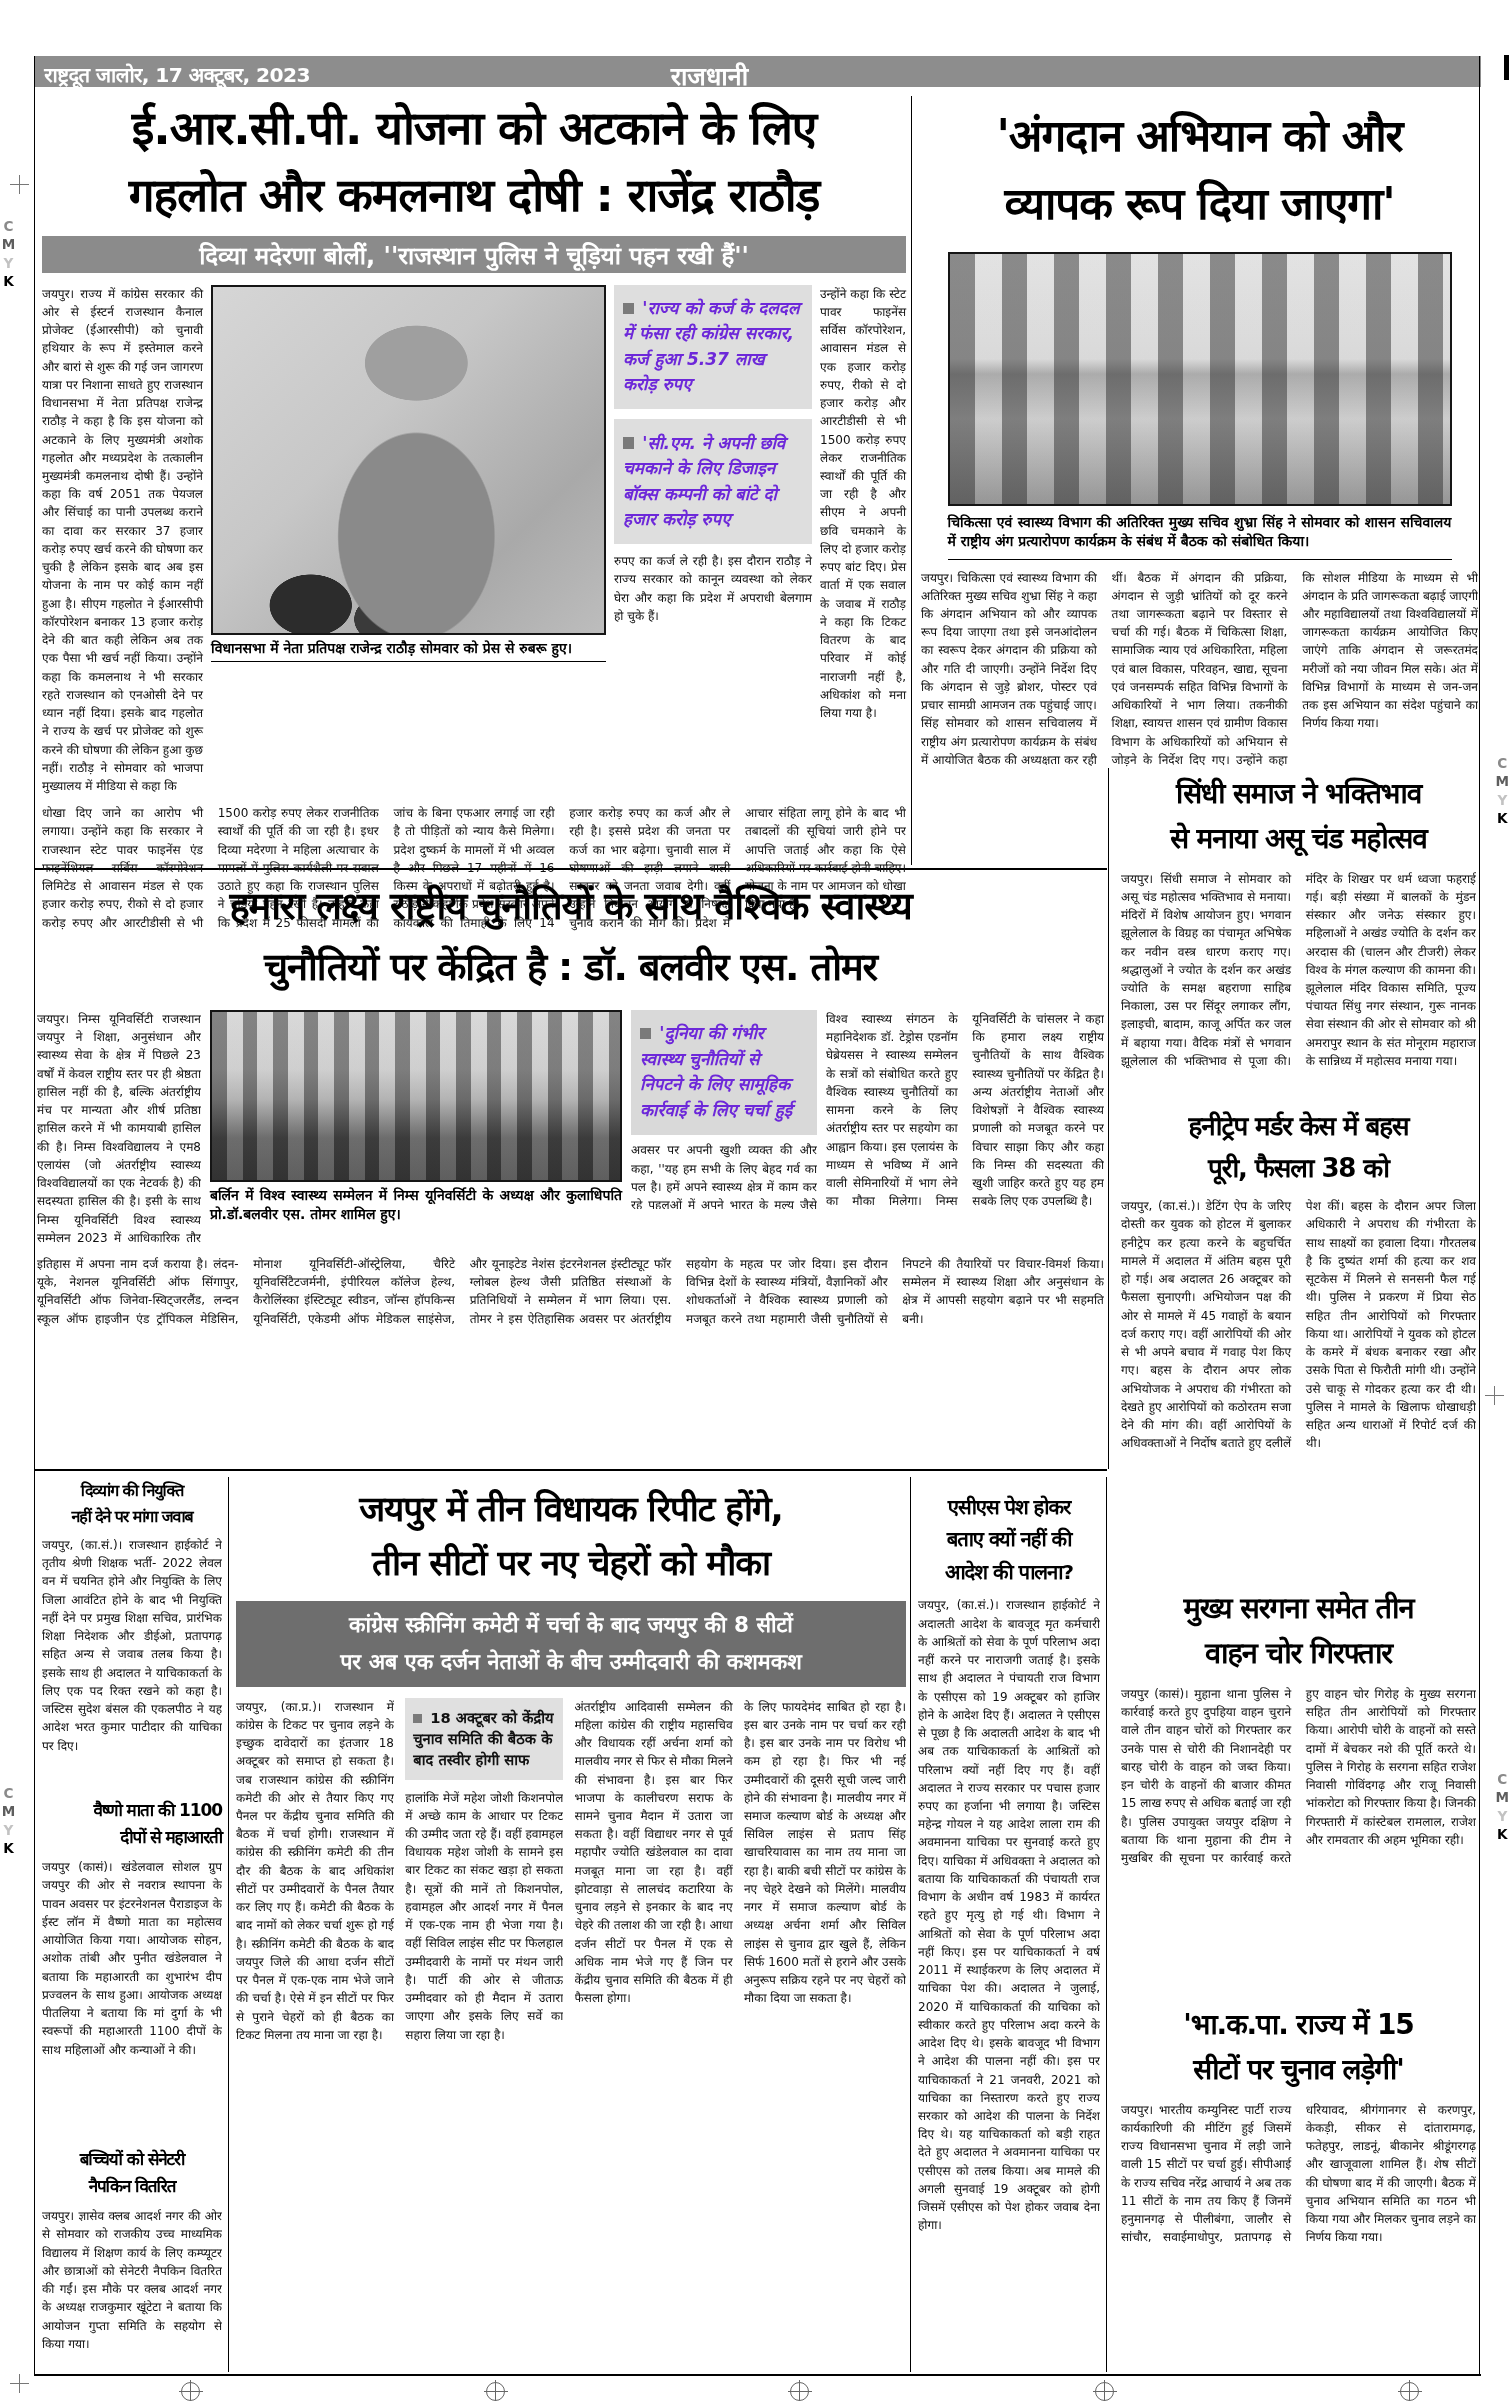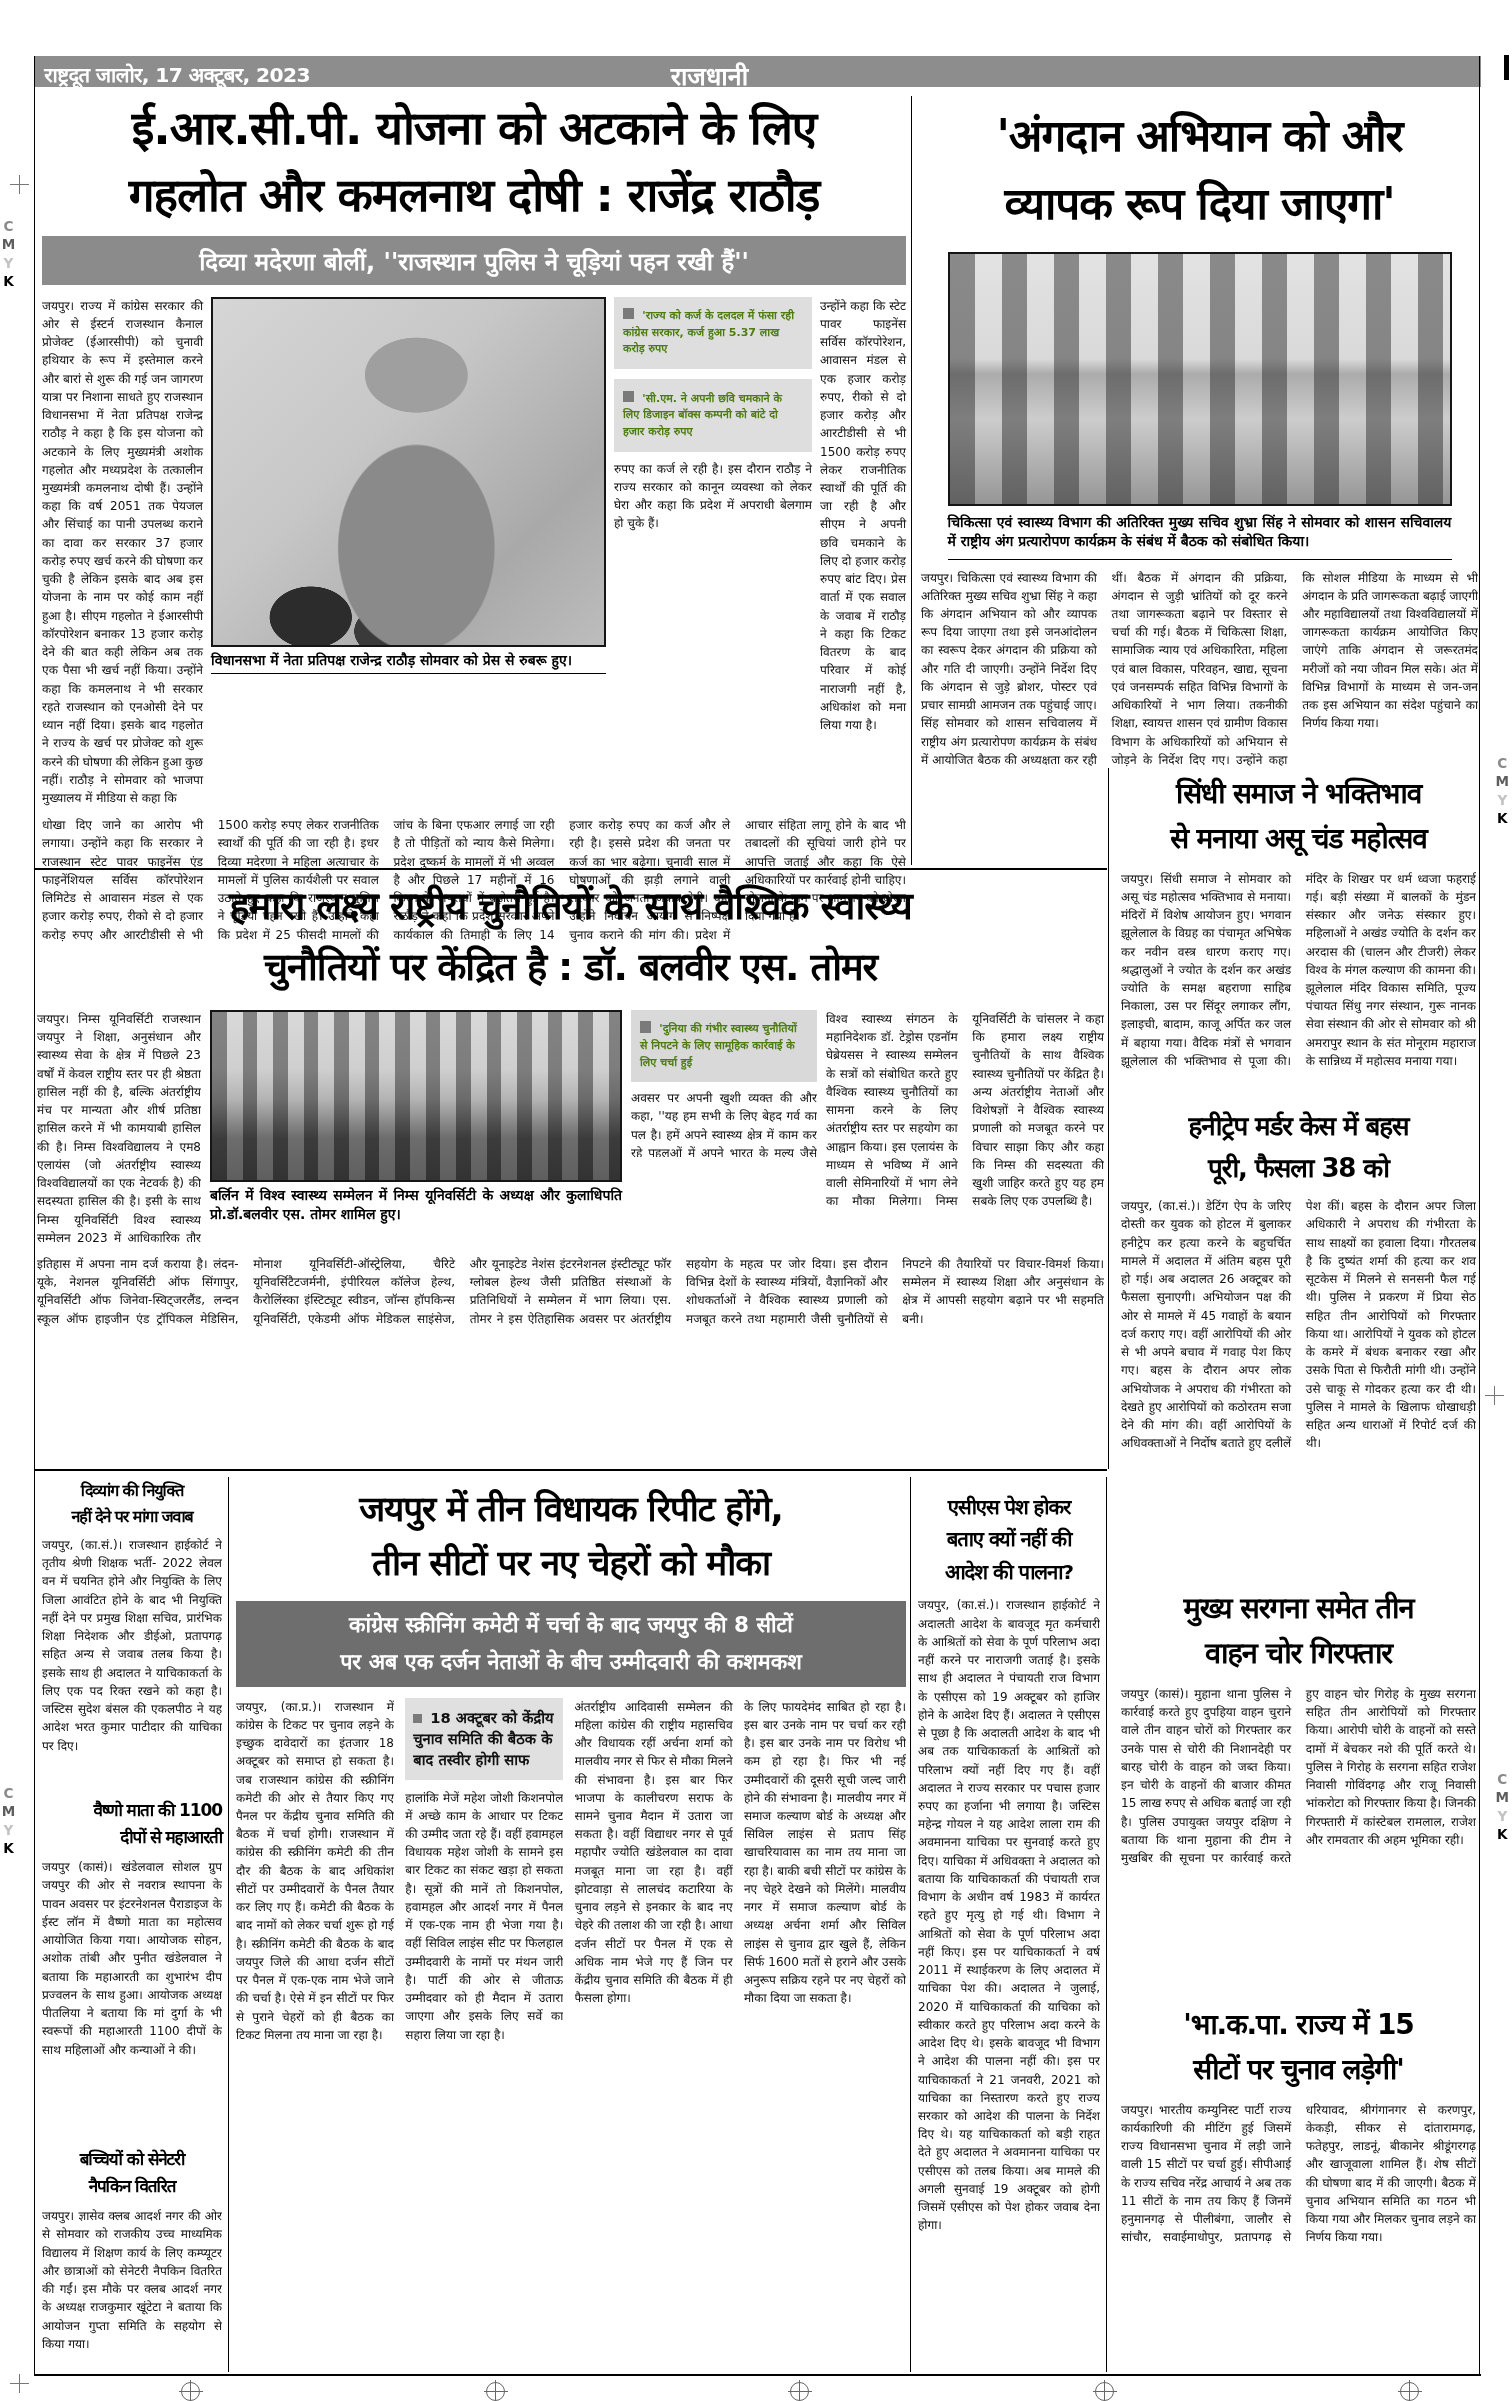--- a/index.html
+++ b/index.html
@@ -12,21 +12,21 @@
   #masthead .mh-left{position:absolute;left:10.2px;top:4px;font-size:20.3px;font-weight:bold;letter-spacing:-0.6px;}
   #masthead .mh-center{position:absolute;left:44%;top:2.3px;font-size:25px;font-weight:bold;}
   
   .hl{font-weight:bold;color:#000;text-align:center;letter-spacing:-1.1px;}
   .hl div{white-space:nowrap;}
   .body-txt{font-size:12px;line-height:1.52;text-align:justify;color:#101010;}
   .caption{font-weight:bold;font-size:14px;line-height:1.35;text-align:justify;color:#000;}
   .cols2{column-count:2;column-gap:14.7px;}
   .cols3{column-count:3;column-gap:14.7px;}
   .cols5{column-count:5;column-gap:14.7px;}
-  .qbox{background:#dedede;padding:11.3px 10.2px 11.3px 9px;font-weight:bold;font-size:11px;line-height:1.5;color:#4d7c0f;}
+  .qbox{background:#dedede;padding:11.3px 10.2px 11.3px 9px;font-weight:bold;font-size:17px;line-height:1.5;color:#6d28d9;font-style:italic;}
   .qbul{display:inline-block;width:11.3px;height:11.3px;background:#7a7a7a;margin-right:8px;}
   .grayband{background:#6e6e6e;color:#fff;font-weight:bold;text-align:center;}
   
   .photo{border:2.3px solid #151515;box-sizing:border-box;}
   .ph-rathore{background:
      radial-gradient(ellipse 85px 62px at 52% 22%, #9f9f9f 0 60%, rgba(0,0,0,0) 61%),
      radial-gradient(ellipse 141px 186px at 52% 72%, #8a8a8a 0 55%, rgba(0,0,0,0) 56%),
      radial-gradient(ellipse 68px 51px at 25% 92%, #2c2c2c 0 60%, rgba(0,0,0,0) 61%),
      radial-gradient(ellipse 51px 40px at 44% 96%, #3a3a3a 0 60%, rgba(0,0,0,0) 61%),
      linear-gradient(135deg,#d6d6d6 0%,#c7c7c7 40%,#a9a9a9 75%,#bdbdbd 100%);}
@@ -70,21 +70,21 @@
   <div class="rule" style="left:34px;top:1469px;width:1073px;height:1.7px;"></div>
   <div class="rule" style="left:228px;top:1477px;width:1.1px;height:895px;"></div>
   <div class="rule" style="left:910px;top:1477px;width:1.1px;height:895px;"></div>
   <div class="rule" style="left:1106px;top:1477px;width:1.1px;height:895px;"></div>
 
   <div class="abs" style="left:42px;top:95px;width:864px;">
     <div class="hl" style="font-size:46px;line-height:1.45;">
       <div>ई.आर.सी.पी. योजना को अटकाने के लिए</div>
       <div>गहलोत और कमलनाथ दोषी : राजेंद्र राठौड़</div>
     </div>
-    <div class="grayband" style="margin-top:8px;background:#8b8b8b;font-size:24px;padding:8px 0;">दिव्या मदेरणा बोलीं, ''राजस्थान पुलिस ने चूड़ियां पहन रखी हैं''</div>
+    <div class="grayband" style="margin-top:8px;background:#8b8b8b;font-size:24px;padding:2px 0;">दिव्या मदेरणा बोलीं, ''राजस्थान पुलिस ने चूड़ियां पहन रखी हैं''</div>
     <div style="display:flex;gap:8px;margin-top:11.3px;">
       <div class="body-txt" style="width:161px;">जयपुर। राज्य में कांग्रेस सरकार की ओर से ईस्टर्न राजस्थान कैनाल प्रोजेक्ट (ईआरसीपी) को चुनावी हथियार के रूप में इस्तेमाल करने और बारां से शुरू की गई जन जागरण यात्रा पर निशाना साधते हुए राजस्थान विधानसभा में नेता प्रतिपक्ष राजेन्द्र राठौड़ ने कहा है कि इस योजना को अटकाने के लिए मुख्यमंत्री अशोक गहलोत और मध्यप्रदेश के तत्कालीन मुख्यमंत्री कमलनाथ दोषी हैं। उन्होंने कहा कि वर्ष 2051 तक पेयजल और सिंचाई का पानी उपलब्ध कराने का दावा कर सरकार 37 हजार करोड़ रुपए खर्च करने की घोषणा कर चुकी है लेकिन इसके बाद अब इस योजना के नाम पर कोई काम नहीं हुआ है। सीएम गहलोत ने ईआरसीपी कॉरपोरेशन बनाकर 13 हजार करोड़ देने की बात कही लेकिन अब तक एक पैसा भी खर्च नहीं किया। उन्होंने कहा कि कमलनाथ ने भी सरकार रहते राजस्थान को एनओसी देने पर ध्यान नहीं दिया। इसके बाद गहलोत ने राज्य के खर्च पर प्रोजेक्ट को शुरू करने की घोषणा की लेकिन हुआ कुछ नहीं। राठौड़ ने सोमवार को भाजपा मुख्यालय में मीडिया से कहा कि</div>
       <div style="width:395px;">
         <div class="photo ph-rathore" style="width:395px;height:350px;"></div>
         <div class="caption" style="margin-top:4.5px;">विधानसभा में नेता प्रतिपक्ष राजेन्द्र राठौड़ सोमवार को प्रेस से रुबरू हुए।</div>
         <div style="border-bottom:1.7px solid #000;margin-top:3.4px;"></div>
       </div>
       <div style="width:198px;">
         <div class="qbox"><span class="qbul"></span><span>'राज्य को कर्ज के दलदल में फंसा रही कांग्रेस सरकार, कर्ज हुआ 5.37 लाख करोड़ रुपए</span></div>
         <div class="qbox" style="margin-top:10.2px;"><span class="qbul"></span><span>'सी.एम. ने अपनी छवि चमकाने के लिए डिजाइन बॉक्स कम्पनी को बांटे दो हजार करोड़ रुपए</span></div>

